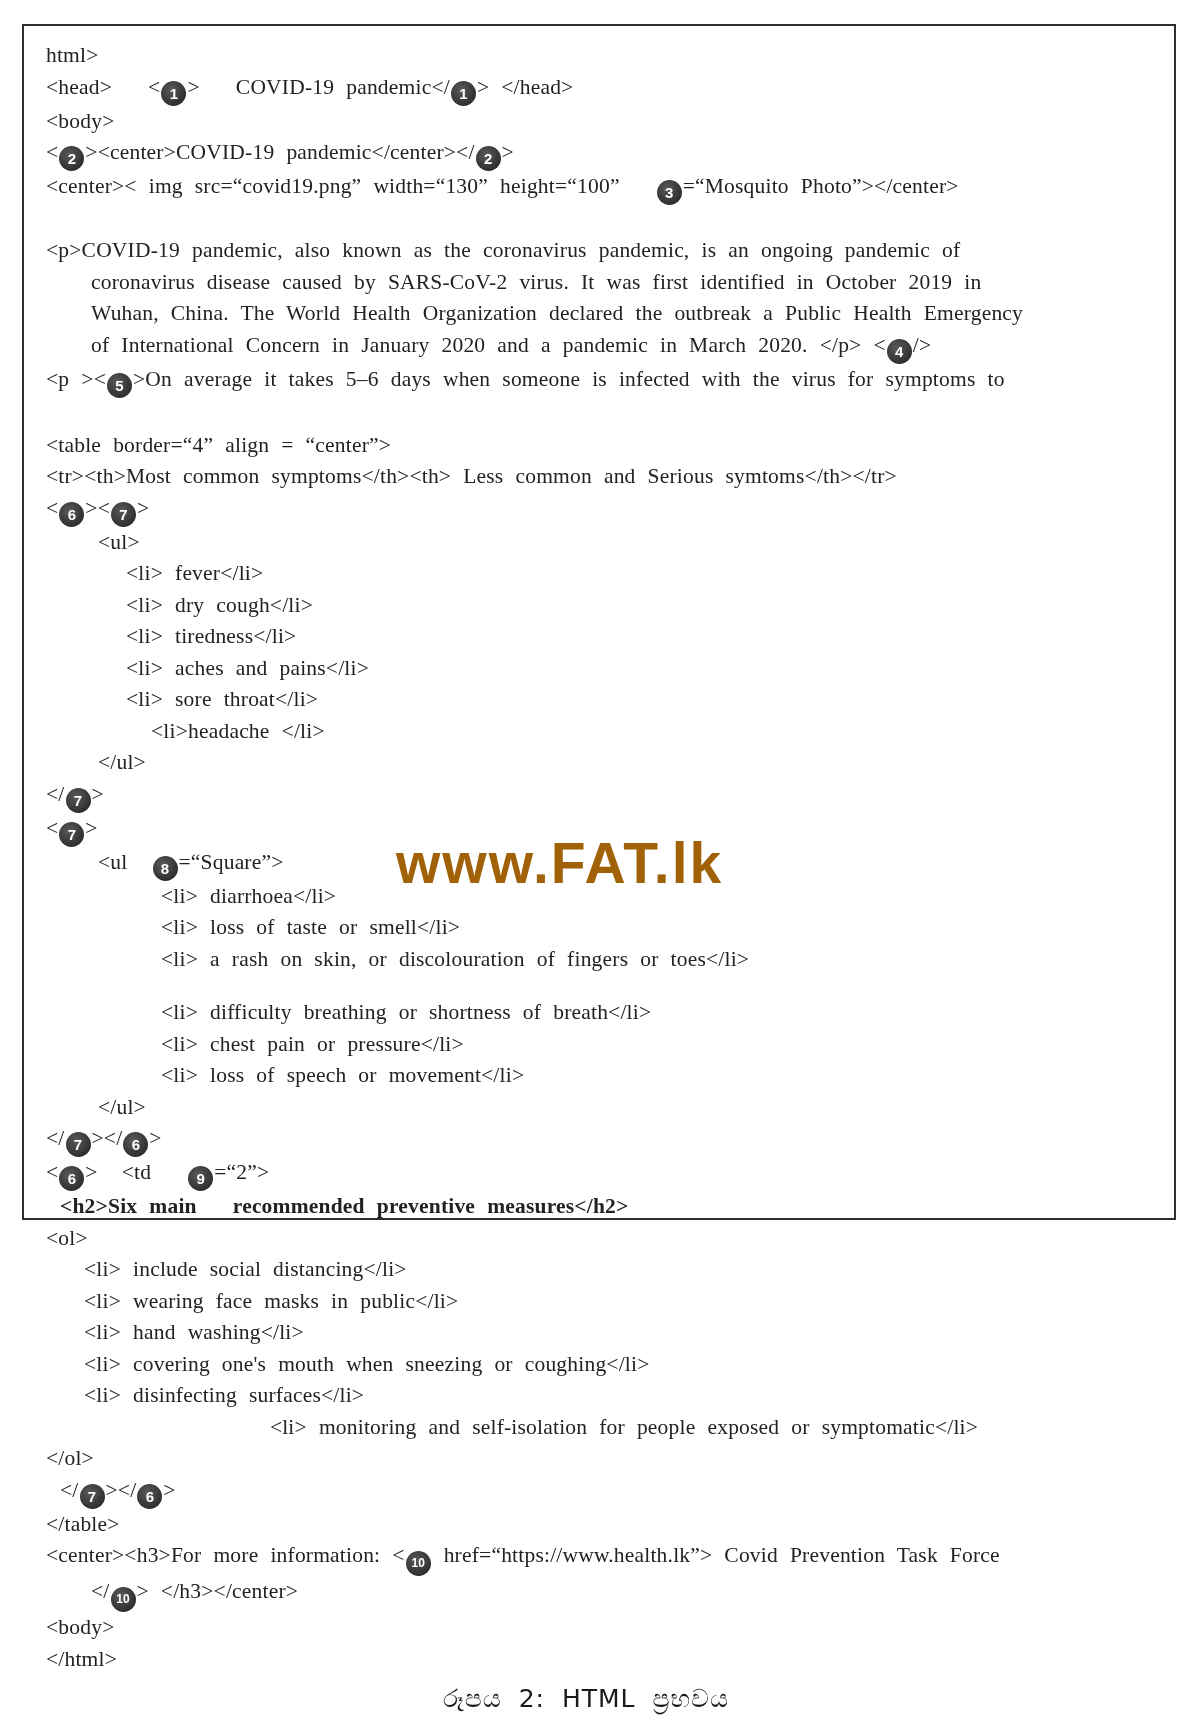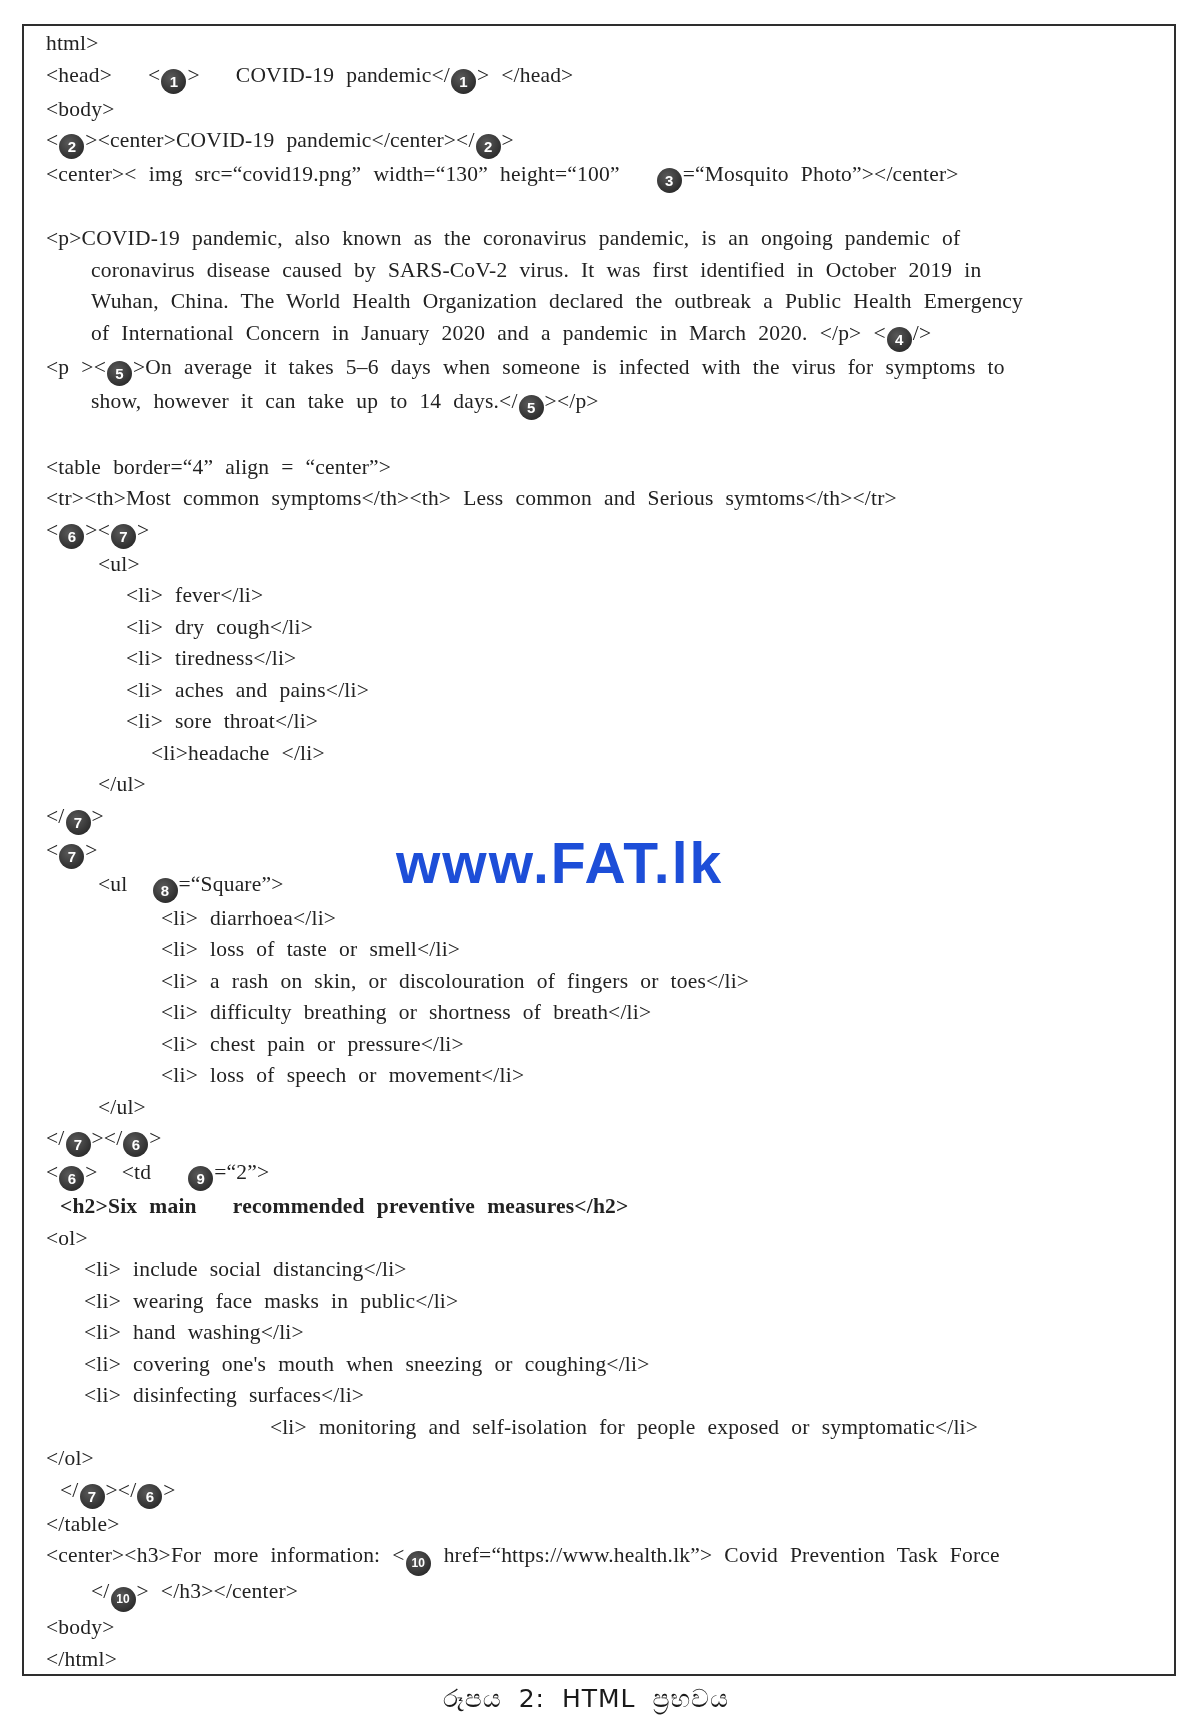--- a/index.html
+++ b/index.html
@@ -4,24 +4,24 @@
 <style>
   html,body{margin:0;padding:0;}
   body{
     width:1204px;height:1726px;position:relative;
     background:#ffffff;
     font-family:"Liberation Serif", serif;
     color:#1e1e1e;
     overflow:hidden;
   }
   .code-box{
-    position:absolute;left:22px;top:24px;width:1154px;height:1652px;
+    position:absolute;left:22px;top:24px;width:1154px;height:1196px;
     border:2px solid #2e2e2e;
     box-sizing:border-box;
-    padding:2px 10px 0 22px;
+    padding:14px 10px 0 22px;
     background:#ffffff;
   }
   .line{
     font-size:21.5px;
     line-height:31.5px;
     min-height:31.5px;
     white-space:pre;
     word-spacing:0.30em;
     letter-spacing:0.2px;
     color:#222;
@@ -67,39 +67,38 @@
       <div class="line">html&gt;</div>
       <div class="line">&lt;head&gt;   &lt;<span class="cnum">1</span>&gt;   COVID-19 pandemic&lt;/<span class="cnum">1</span>&gt; &lt;/head&gt;</div>
       <div class="line">&lt;body&gt;</div>
       <div class="line">&lt;<span class="cnum">2</span>&gt;&lt;center&gt;COVID-19 pandemic&lt;/center&gt;&lt;/<span class="cnum">2</span>&gt;</div>
       <div class="line">&lt;center&gt;&lt; img src=“covid19.png” width=“130” height=“100”   <span class="cnum">3</span>=“Mosquito Photo”&gt;&lt;/center&gt;</div>
       <div class="line" style="margin-top: 30px;">&lt;p&gt;COVID-19 pandemic, also known as the coronavirus pandemic, is an ongoing pandemic of</div>
       <div class="line" style="padding-left: 45px;">coronavirus disease caused by SARS-CoV-2 virus. It was first identified in October 2019 in</div>
       <div class="line" style="padding-left: 45px;">Wuhan, China. The World Health Organization declared the outbreak a Public Health Emergency</div>
       <div class="line" style="padding-left: 45px;">of International Concern in January 2020 and a pandemic in March 2020. &lt;/p&gt; &lt;<span class="cnum">4</span>/&gt;</div>
       <div class="line">&lt;p &gt;&lt;<span class="cnum">5</span>&gt;On average it takes 5–6 days when someone is infected with the virus for symptoms to</div>
-      <div class="line" style="padding-left: 45px;">show, however it can take up to 14 days.&lt;/<span class="cnum">5</span>&gt;&lt;/p&gt;</div>
       <div class="line" style="margin-top: 32px;">&lt;table border=“4” align = “center”&gt;</div>
       <div class="line">&lt;tr&gt;&lt;th&gt;Most common symptoms&lt;/th&gt;&lt;th&gt; Less common and Serious symtoms&lt;/th&gt;&lt;/tr&gt;</div>
       <div class="line">&lt;<span class="cnum">6</span>&gt;&lt;<span class="cnum">7</span>&gt;</div>
       <div class="line" style="padding-left: 52px;">&lt;ul&gt;</div>
       <div class="line" style="padding-left: 80px;">&lt;li&gt; fever&lt;/li&gt;</div>
       <div class="line" style="padding-left: 80px;">&lt;li&gt; dry cough&lt;/li&gt;</div>
       <div class="line" style="padding-left: 80px;">&lt;li&gt; tiredness&lt;/li&gt;</div>
       <div class="line" style="padding-left: 80px;">&lt;li&gt; aches and pains&lt;/li&gt;</div>
       <div class="line" style="padding-left: 80px;">&lt;li&gt; sore throat&lt;/li&gt;</div>
       <div class="line" style="padding-left: 105px;">&lt;li&gt;headache &lt;/li&gt;</div>
       <div class="line" style="padding-left: 52px;">&lt;/ul&gt;</div>
       <div class="line">&lt;/<span class="cnum">7</span>&gt;</div>
       <div class="line">&lt;<span class="cnum">7</span>&gt;</div>
       <div class="line" style="padding-left: 52px;">&lt;ul  <span class="cnum">8</span>=“Square”&gt;</div>
       <div class="line" style="padding-left: 115px;">&lt;li&gt; diarrhoea&lt;/li&gt;</div>
       <div class="line" style="padding-left: 115px;">&lt;li&gt; loss of taste or smell&lt;/li&gt;</div>
       <div class="line" style="padding-left: 115px;">&lt;li&gt; a rash on skin, or discolouration of fingers or toes&lt;/li&gt;</div>
-      <div class="line" style="padding-left: 115px;">&lt;li&gt; difficulty breathing or shortness of breath&lt;/li&gt;</div>
+      <div class="line" style="padding-left: 115px; margin-top: 22px;">&lt;li&gt; difficulty breathing or shortness of breath&lt;/li&gt;</div>
       <div class="line" style="padding-left: 115px;">&lt;li&gt; chest pain or pressure&lt;/li&gt;</div>
       <div class="line" style="padding-left: 115px;">&lt;li&gt; loss of speech or movement&lt;/li&gt;</div>
       <div class="line" style="padding-left: 52px;">&lt;/ul&gt;</div>
       <div class="line">&lt;/<span class="cnum">7</span>&gt;&lt;/<span class="cnum">6</span>&gt;</div>
       <div class="line">&lt;<span class="cnum">6</span>&gt;  &lt;td   <span class="cnum">9</span>=“2”&gt;</div>
       <div class="line" style="padding-left: 14px; font-weight: bold;">&lt;h2&gt;Six main   recommended preventive measures&lt;/h2&gt;</div>
       <div class="line">&lt;ol&gt;</div>
       <div class="line" style="padding-left: 38px;">&lt;li&gt; include social distancing&lt;/li&gt;</div>
       <div class="line" style="padding-left: 38px;">&lt;li&gt; wearing face masks in public&lt;/li&gt;</div>
       <div class="line" style="padding-left: 38px;">&lt;li&gt; hand washing&lt;/li&gt;</div>
@@ -109,15 +108,15 @@
       <div class="line">&lt;/ol&gt;</div>
       <div class="line" style="padding-left: 14px;">&lt;/<span class="cnum">7</span>&gt;&lt;/<span class="cnum">6</span>&gt;</div>
       <div class="line">&lt;/table&gt;</div>
       <div class="line">&lt;center&gt;&lt;h3&gt;For more information: &lt;<span class="cnum two">10</span> href=“https://www.health.lk”&gt; Covid Prevention Task Force</div>
       <div class="line" style="padding-left: 45px;">&lt;/<span class="cnum two">10</span>&gt; &lt;/h3&gt;&lt;/center&gt;</div>
       <div class="line">&lt;body&gt;</div>
       <div class="line">&lt;/html&gt;</div>
     </div>
 </div>
 
-<div class="watermark" style="color: #1d4ed8;">www.FAT.lk</div>
+<div class="watermark" style="color: #a16207;">www.FAT.lk</div>
 
 <div class="caption">රූපය 2: HTML ප්‍රභවය</div>
 
 </body></html>

